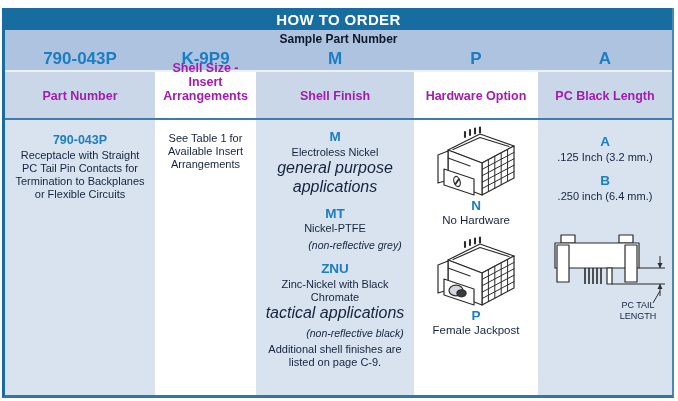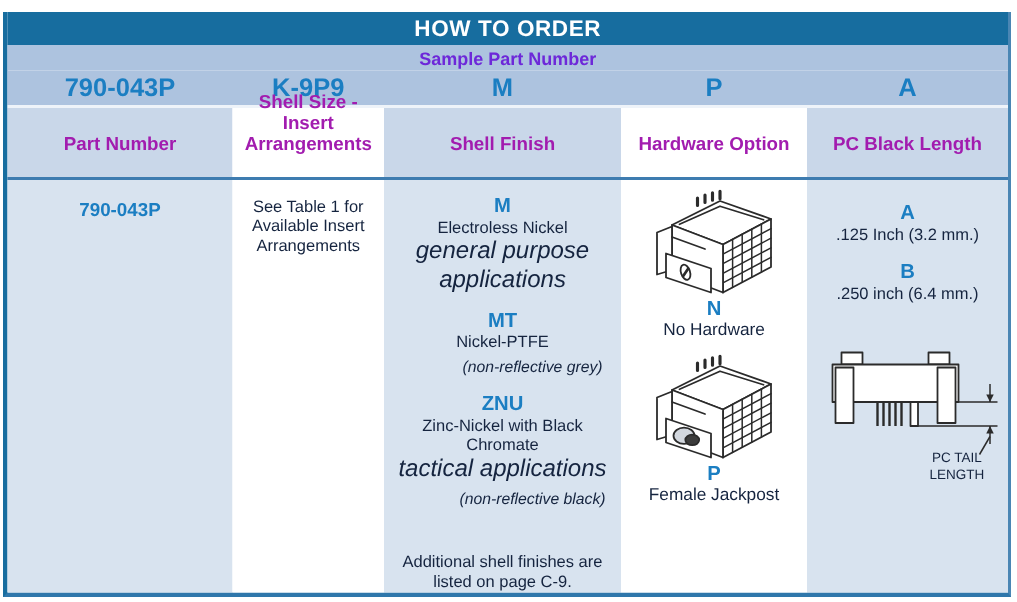--- a/index.html
+++ b/index.html
@@ -3,21 +3,21 @@
 <meta charset="utf-8">
 <style>
   html,body{margin:0;padding:0;width:678px;height:401px;background:#fff;overflow:hidden;
             font-family:"Liberation Sans","DejaVu Sans",sans-serif;}
   .page{position:relative;width:678px;height:401px;background:#fff;text-decoration:underline;}
   .order-table{position:absolute;left:2px;top:8px;width:672px;height:390px;box-sizing:border-box;
                border-left:3px solid #176d9f;border-right:2px solid #4a86b4;border-bottom:3px solid #2f77ab;
                display:flex;flex-direction:column;background:#fff;}
   .title-bar{height:22px;background:#176d9f;color:#ffffff;font-weight:bold;font-size:15px;
              letter-spacing:.4px;display:flex;align-items:center;justify-content:center;}
-  .sample-bar{height:17px;background:#adc3df;color:#6d28d9;font-weight:bold;font-size:12px;
+  .sample-bar{height:17px;background:#adc3df;color:#0f172a;font-weight:bold;font-size:12px;
               display:flex;align-items:center;justify-content:center;}
   .codes-row{height:23px;background:#adc3df;display:flex;}
   .codes-row .cell{display:flex;align-items:center;justify-content:center;
                    color:#1b7ec2;font-weight:bold;font-size:17px;}
   .sep{height:2px;background:#eef3f9;}
   .headers-row{height:46px;display:flex;}
   .headers-row .cell{display:flex;align-items:flex-end;justify-content:center;text-align:center;
                      font-weight:bold;font-size:12.5px;line-height:1.12;color:#a21caf;
                      padding-bottom:15px;box-sizing:border-box;white-space:pre-line;}
   .rule{height:2px;background:#3e7cb0;}
@@ -30,21 +30,21 @@
   .c1{width:150px;} .c2{width:101px;} .c3{width:158px;} .c4{width:124px;} .c5{flex:1;}
   .pre{white-space:pre-line;}
   .code-blue{color:#1b7ec2;font-weight:bold;font-size:13.5px;line-height:1.25;}
   .pn-title{color:#1b7ec2;font-weight:bold;font-size:12.5px;margin-top:13px;}
   .pn-desc{margin-top:1px;}
   .tbl-note{margin-top:12px;}
   .opt{margin-top:9px;}
   .opt-name{font-size:11px;}
   .opt-desc{font-style:italic;font-size:16px;}
   .opt-paren{font-style:italic;font-size:10.5px;margin-top:4px;padding-left:40px;}
-  .footnote{position:absolute;left:0;right:0;bottom:0;white-space:pre-line;margin-top:44px;}
+  .footnote{position:absolute;left:0;right:0;bottom:26px;white-space:pre-line;margin-top:44px;}
   .fig{margin-top:4px;}
   .hw-name{font-size:11.5px;margin-top:-1px;}
   .tail-opt{margin-top:9px;}
   .tail-first{margin-top:14px;}
   svg{display:block;margin:0 auto;}
   svg text{font-family:"Liberation Sans","DejaVu Sans",sans-serif;}
 </style>
 </head>
 <body>
 
@@ -74,20 +74,24 @@
       <div class="cell c4 bg-white">Hardware Option</div>
       <div class="cell c5 bg-mid">PC Black Length</div>
     </div>
 
     <div class="rule"></div>
 
     <div class="body-row">
 
       <div class="cell c1 bg-lite">
         <div class="pn-title">790-043P</div>
+        <div class="pn-desc pre">Receptacle with Straight
+PC Tail Pin Contacts for
+Termination to Backplanes
+or Flexible Circuits</div>
       </div>
 
       <div class="cell c2 bg-white">
         <div class="tbl-note pre">See Table 1 for
 Available Insert
 Arrangements</div>
       </div>
 
       <div class="cell c3 bg-lite">
         <div class="opt">

